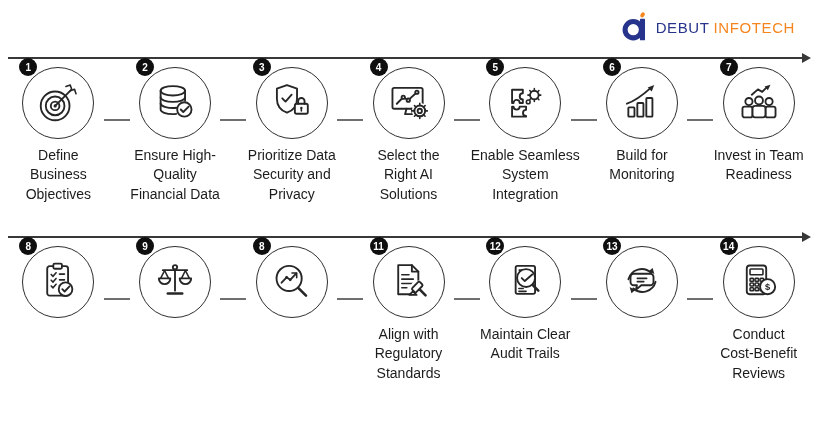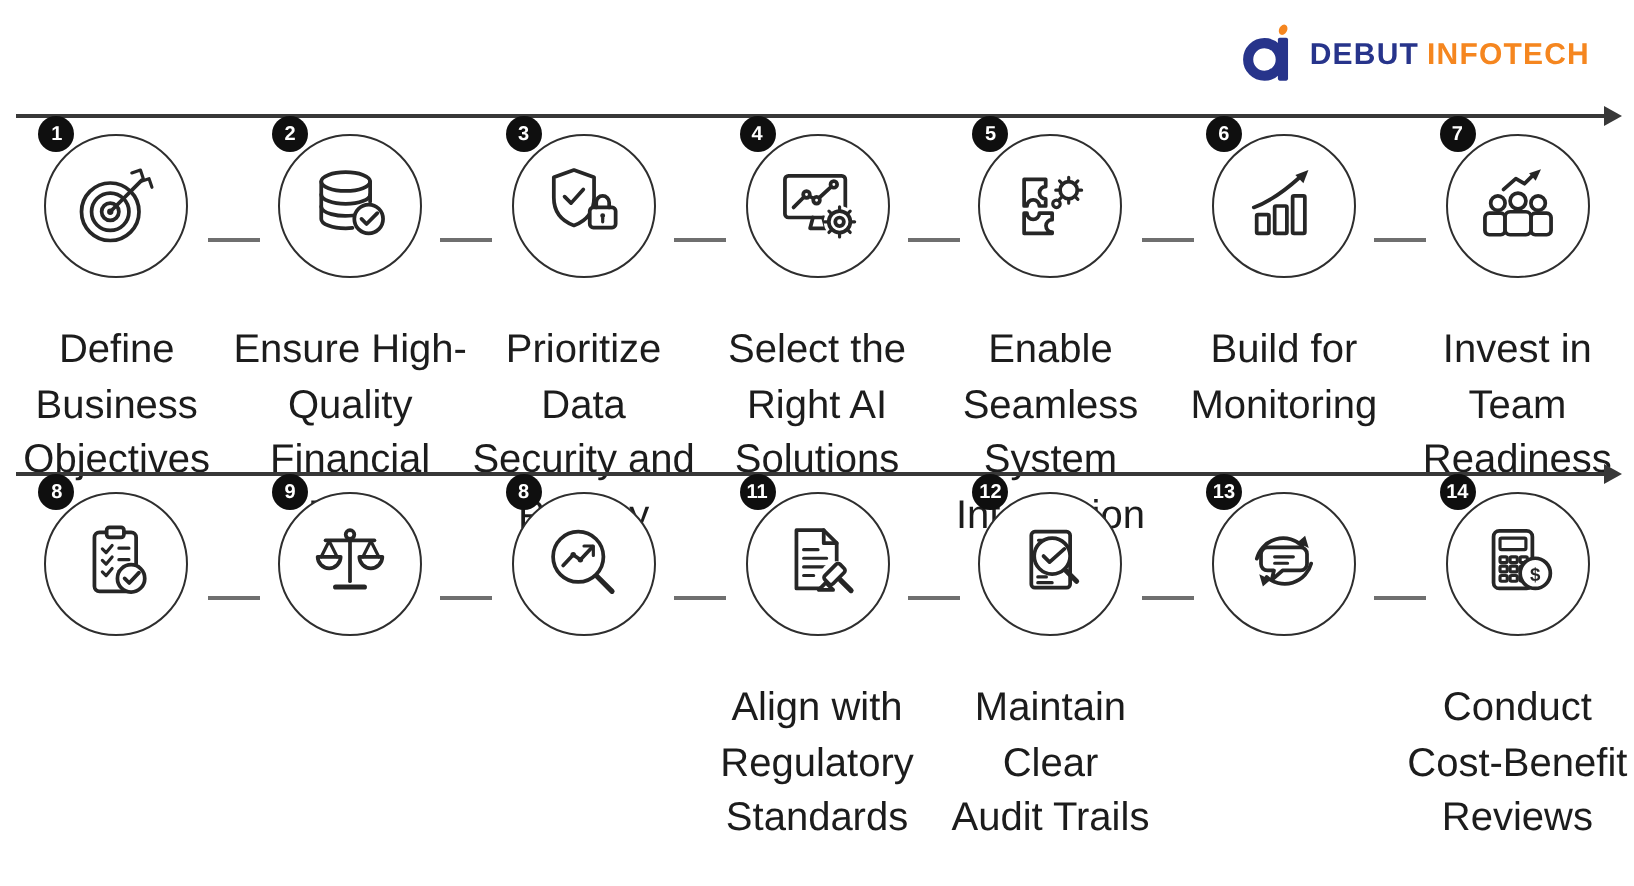--- a/index.html
+++ b/index.html
@@ -1,21 +1,21 @@
 <!DOCTYPE html>
 <html><head>
 <meta charset="utf-8">
 <style>
   * { margin: 0; padding: 0; box-sizing: border-box; }
   html,body { width: 817px; height: 443px; background: #ffffff; overflow: hidden;
     font-family: "Liberation Sans", "DejaVu Sans", sans-serif; }
 
   
   .logo { position: absolute; top: 11px; right: 22px; display: flex; align-items: center; gap: 6px; }
-  .logo-text { font-size: 15px; font-weight: bold; letter-spacing: 0.6px; white-space: nowrap; }
+  .logo-text { font-size: 15px; font-weight: normal; letter-spacing: 0.6px; white-space: nowrap; }
   .brand-primary { color: #27348B; }
   .brand-secondary { color: #F5861F; margin-left: 4px; }
 
   
   .rows-wrap { position: absolute; top: 49px; left: 0; width: 817px; }
   .row { position: relative; width: 817px; }
   .row-1 { height: 179px; }
   .row-2 { height: 215px; }
 
   .timeline { position: absolute; top: 8px; left: 8px; right: 8px; height: 2px; background: #383838; }
@@ -27,21 +27,21 @@
 
   .badge { position: absolute; top: -9px; left: calc(50% - 39px); width: 18px; height: 18px;
     border-radius: 50%; background: #0f0f0f; color: #ffffff; font-size: 10px; font-weight: bold;
     display: flex; align-items: center; justify-content: center; z-index: 3; }
 
   .dash { position: absolute; left: -13px; top: 52px; width: 26px; height: 2px; background: #6f6f6f; }
 
   .circle { width: 72px; height: 72px; border: 1.6px solid #2e2e2e; border-radius: 50%;
     background: #fff; display: flex; align-items: center; justify-content: center; }
 
-  .label { margin-top: 23px; text-align: center; font-size: 20px; line-height: 1.38;
+  .label { margin-top: 7px; text-align: center; font-size: 14px; line-height: 1.38;
     color: #1c1c1c; white-space: pre-line; }
 
   
   svg.icon { stroke: #262626; fill: none; stroke-width: 2.6; stroke-linecap: round; stroke-linejoin: round; }
   svg.icon .fw { fill: #ffffff; }
   svg.icon .fd { fill: #262626; stroke: none; }
   svg.icon .thin { stroke-width: 2.2; }
   svg.icon .thick { stroke-width: 3.6; }
   svg.icon text { stroke: none; fill: #262626; font-weight: bold; font-size: 13px;
     font-family: "Liberation Sans", "DejaVu Sans", sans-serif; }

